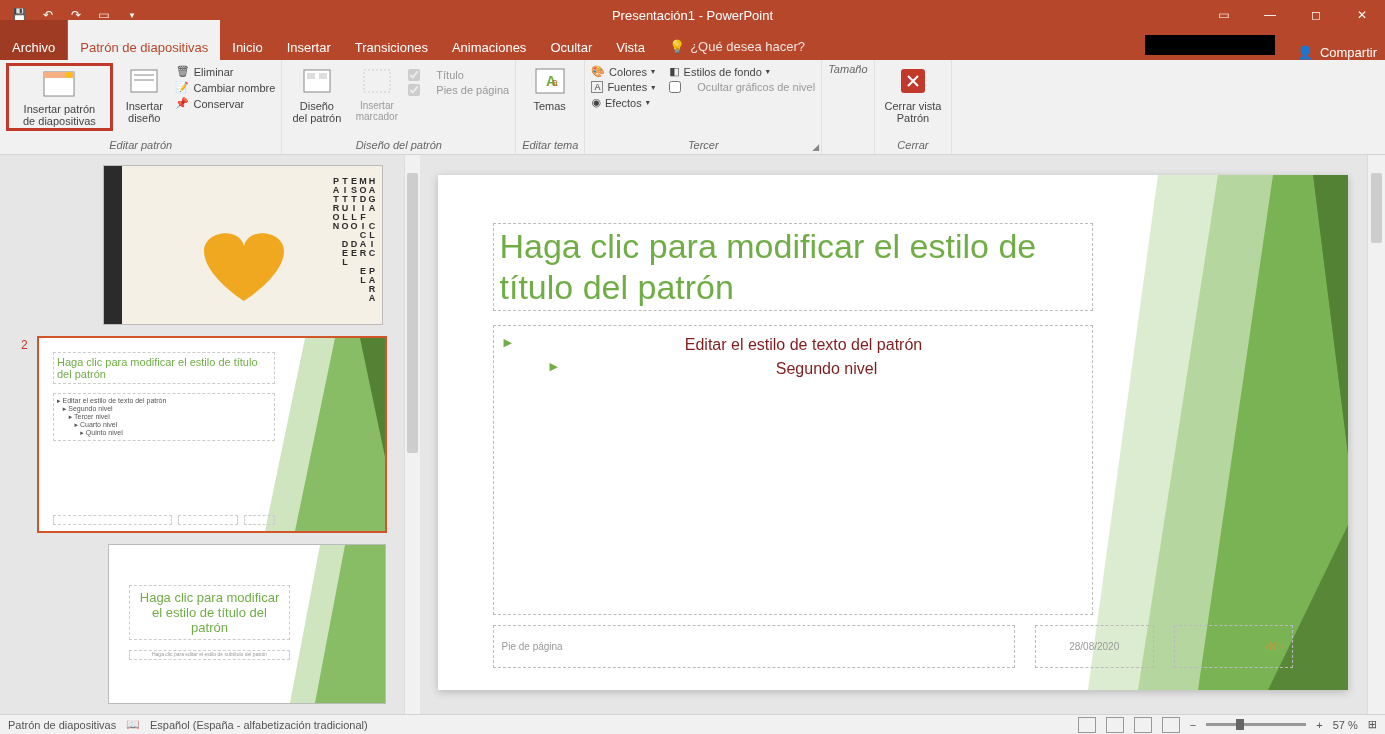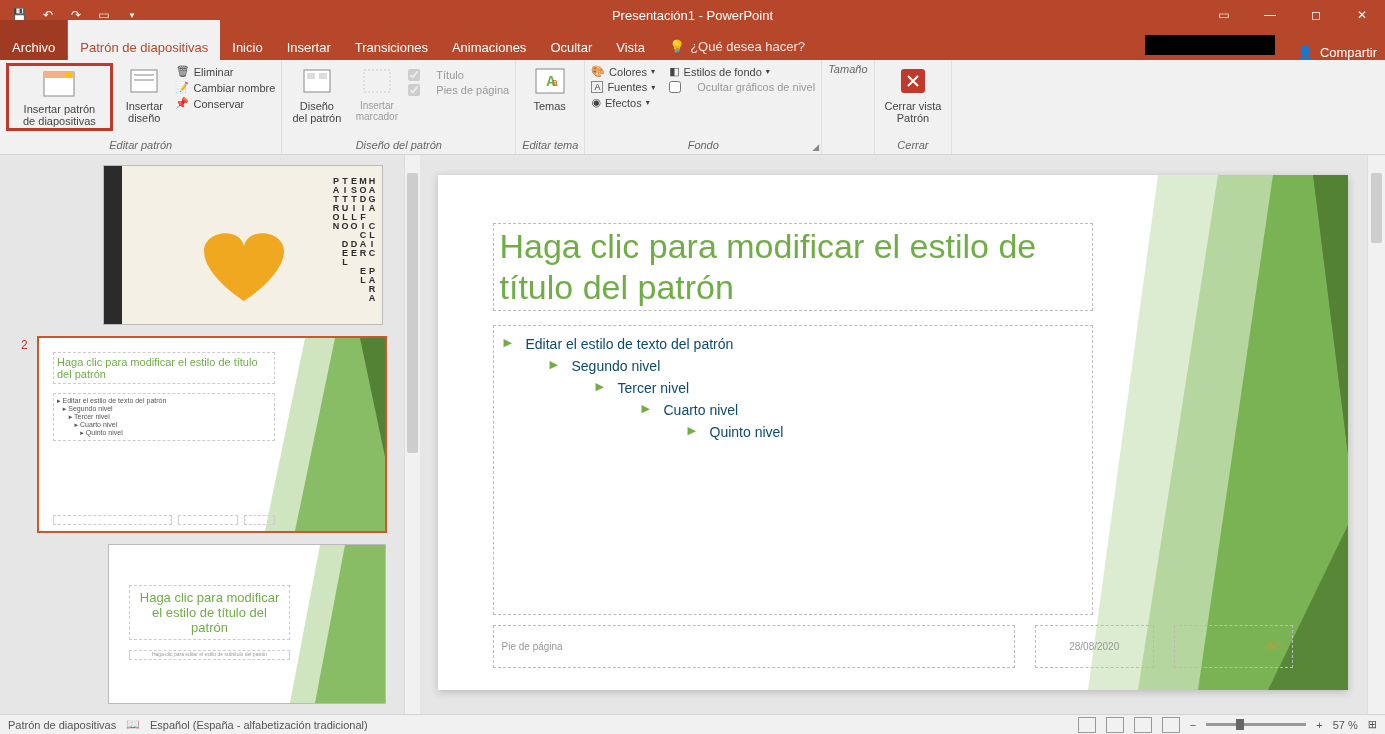--- a/index.html
+++ b/index.html
@@ -38,21 +38,21 @@
 .thumb { background:#fff; margin:0 auto 12px; position:relative; border:1px solid #bbb; }
 .thumb.master1 { width:280px; height:160px; margin-left:95px; }
 .thumb.child { width:348px; height:195px; margin-left:30px; }
 .thumb.selected { outline:2px solid #d2552a; outline-offset:-1px; }
 .thumb-num { position:absolute; left:-18px; top:0; color:#c0392b; font-size:12px; }
 .thumb-bg { position:absolute; inset:0; overflow:hidden; }
 
 .slidepane { flex:1; display:flex; justify-content:center; padding:20px 30px 20px 10px; position:relative; }
 .slide { width:910px; height:515px; background:#fff; box-shadow:0 2px 8px rgba(0,0,0,.2); position:relative; overflow:hidden; }
 .slide-title { position:absolute; left:55px; top:48px; right:255px; font-size:34px; font-weight:300; color:#70ad47; line-height:1.2; border:1px dashed #bbb; padding:2px 6px; }
-.slide-body { position:absolute; left:55px; top:150px; right:255px; bottom:75px; border:1px dashed #bbb; padding:10px; font-size:14px; color:#0c4a6e; }
+.slide-body { position:absolute; left:55px; top:150px; right:255px; bottom:75px; border:1px dashed #bbb; padding:10px; font-size:16px; color:#7f1d1d;text-align:center; }
 .slide-body ul { list-style:none; }
 .slide-body li { position:relative; padding-left:22px; margin-bottom:6px; }
 .slide-body li::before { content:"▶"; position:absolute; left:0; color:#70ad47; font-size:11px; }
 .slide-body ul ul { margin-left:24px; margin-top:6px; }
 .slide-foot { position:absolute; bottom:22px; left:55px; right:55px; display:flex; gap:20px; font-size:10px; color:#999; }
 .foot-box { border:1px dashed #bbb; padding:15px 8px; }
 .foot-l { flex:2.5; } .foot-c { flex:0.5; text-align:center;} .foot-r { flex:0.5; text-align:right; color:#c99a3a;}
 .vscroll { position:absolute; right:0; top:0; bottom:0; width:18px; background:#f1f1f1; border-left:1px solid #ddd; }
 .vscroll-thumb { background:#cdcdcd; margin:18px 3px 0; height:70px; border-radius:2px; }
 
@@ -223,21 +223,21 @@
             <span>◧</span>
             <span>Estilos de fondo</span>
             <span style="font-size:8px">▾</span>
           </div>
         <label class="chk">
             <input type="checkbox" style="">
             <span>Ocultar gráficos de nivel</span>
           </label>
       </div>
     </div>
-    <div class="rgroup-label">Fondo</div>
+    <div class="rgroup-label">Tercer</div>
     <div class="corner-arrow">◢</div>
   </div>
 
   <div class="rgroup">
     <div class="rgroup-label">Tamaño</div>
   </div>
 
   <div class="rgroup">
     <div class="rgroup-body">
       <div class="bigbtn">
@@ -309,31 +309,20 @@
         <polygon points="185,0 260,0 260,515 110,515" fill="#70ad47" opacity=".85"></polygon>
         <polygon points="225,0 260,0 260,280" fill="#548235"></polygon>
         <polygon points="260,350 260,515 180,515" fill="#548235" opacity=".9"></polygon>
       </svg>
       <div class="slide-title">Haga clic para modificar el estilo de título del patrón</div>
       <div class="slide-body">
         <ul>
           <li><span>Editar el estilo de texto del patrón</span>
             <ul>
                 <li><span>Segundo nivel</span>
-              <ul>
-                    <li><span>Tercer nivel</span>
-                <ul>
-                        <li><span>Cuarto nivel</span>
-                  <ul>
-                            <li><span>Quinto nivel</span></li>
-                          </ul>
-                </li>
-                      </ul>
-              </li>
-                  </ul>
             </li>
               </ul>
           </li>
         </ul>
       </div>
       <div class="slide-foot">
         <div class="foot-box foot-l">Pie de página</div>
         <div class="foot-box foot-c">28/08/2020</div>
         <div class="foot-box foot-r">‹N°›</div>
       </div>

